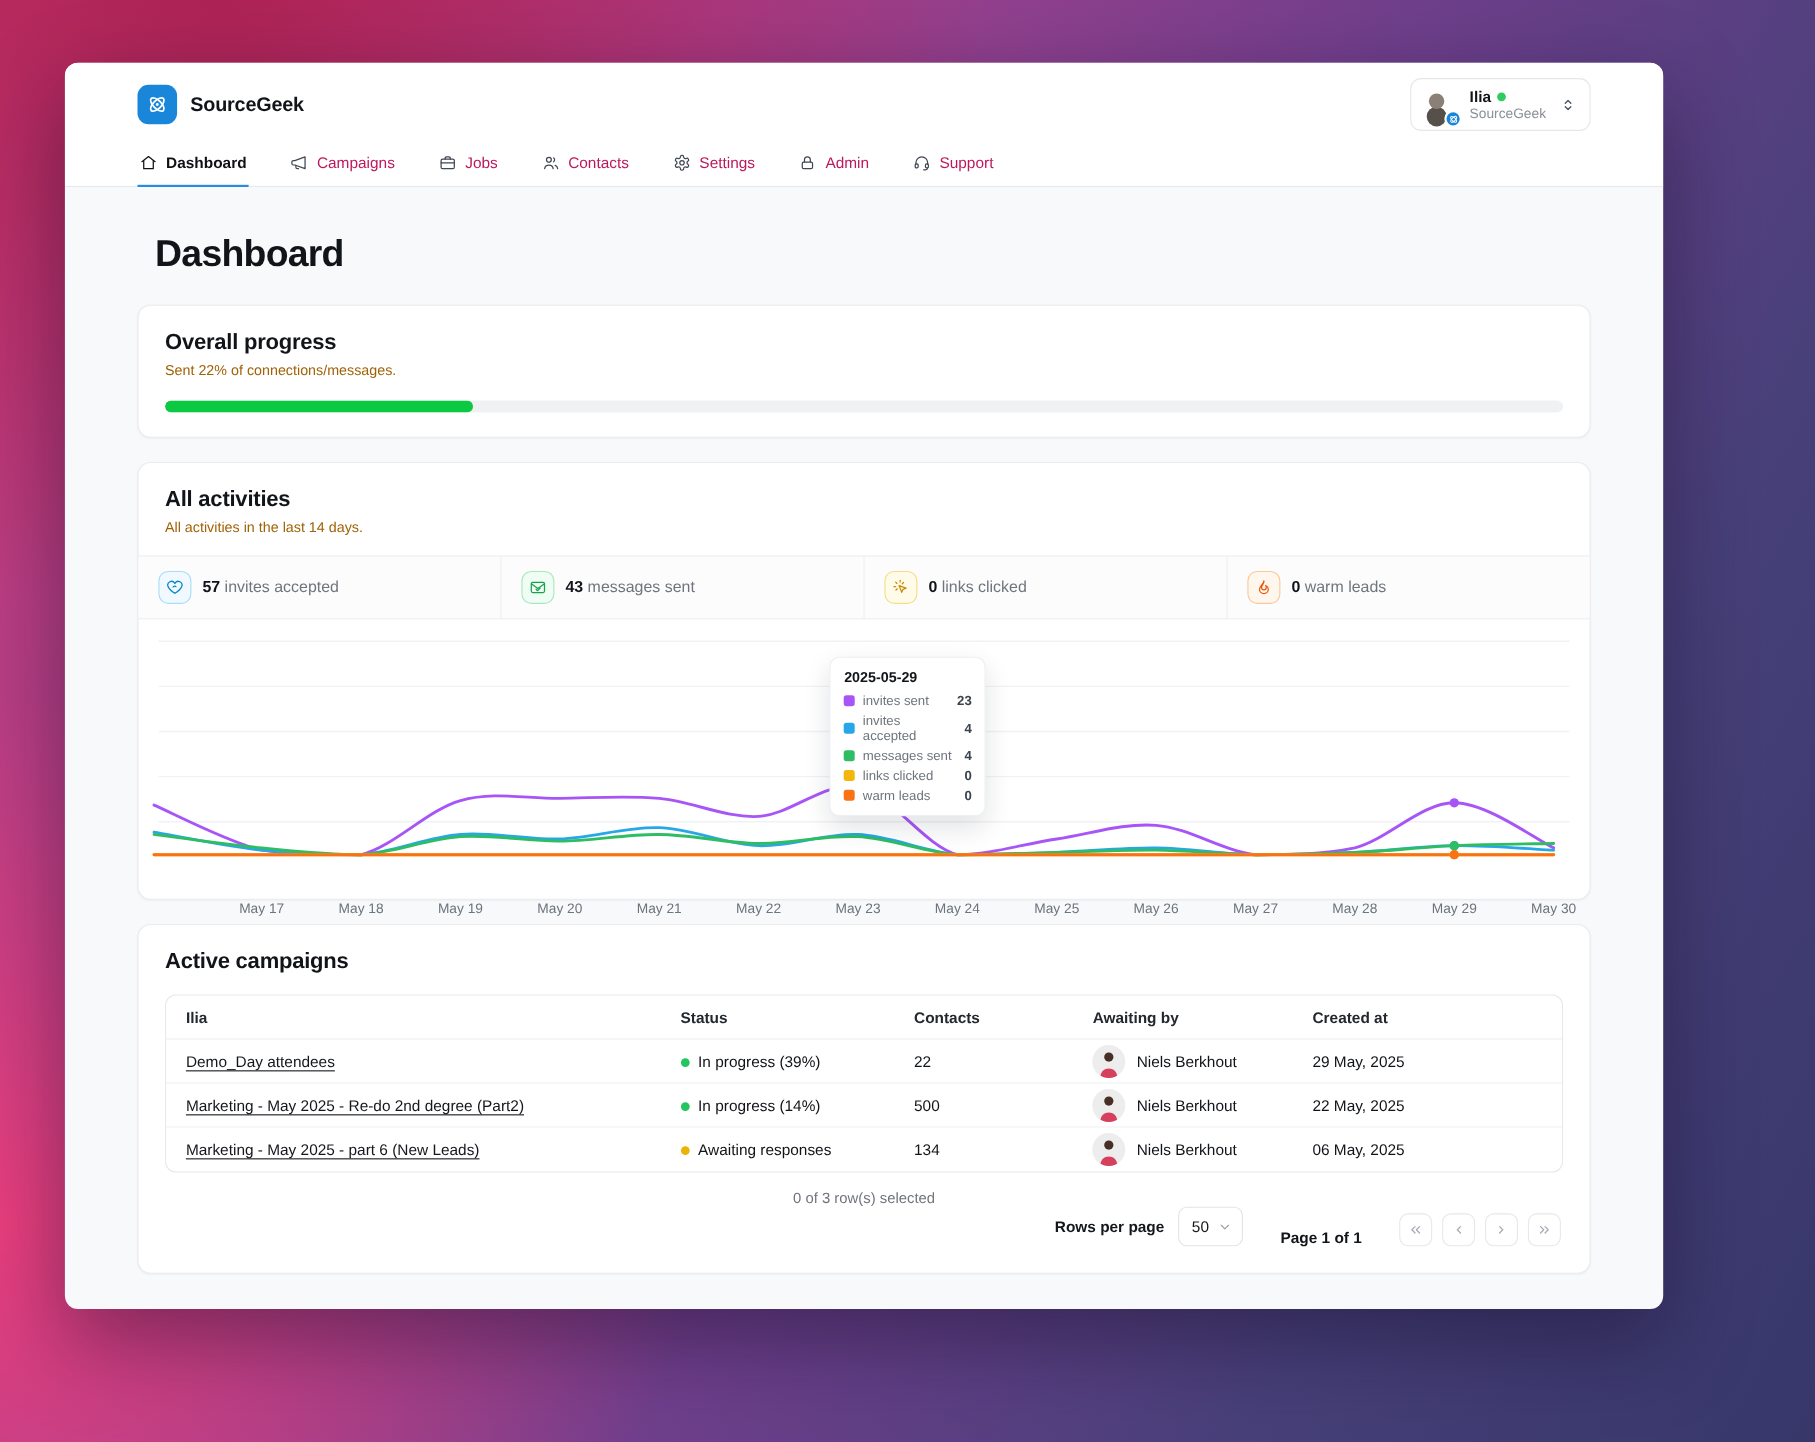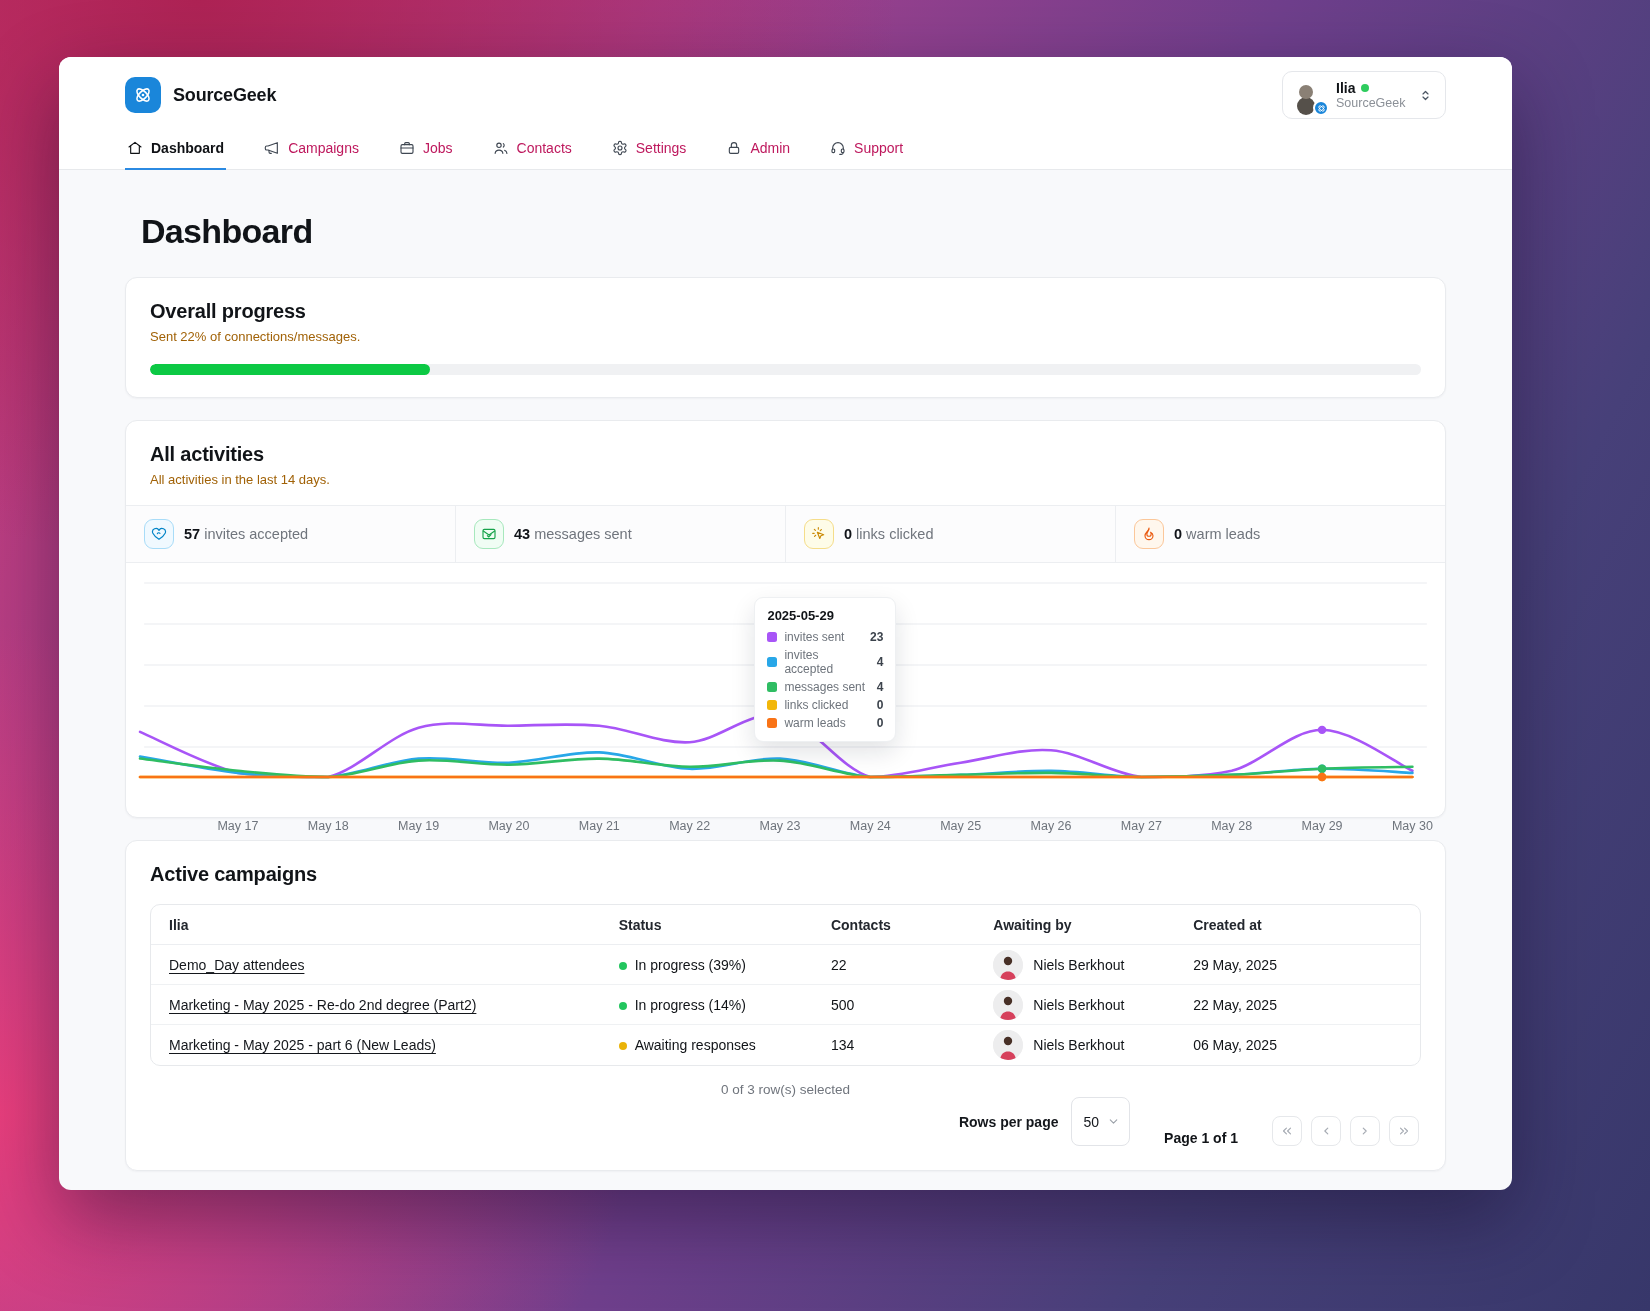--- a/index.html
+++ b/index.html
@@ -73,21 +73,21 @@
   .tbody-row:last-child{ border-bottom:none; }
   .cname a{ color:#14171c; text-decoration:underline; text-underline-offset:3px; cursor:pointer; }
   .status-dot{ display:inline-block; width:8px; height:8px; border-radius:50%; margin-right:8px; }
   .creator{ display:flex; align-items:center; gap:10px; }
   .creator-avatar{ width:30px; height:30px; border-radius:50%; background:#ededee; overflow:hidden; position:relative; flex:none;}
   
   .table-footer{ display:flex; align-items:center; margin-top:16px; padding:0 2px 2px 2px;flex-direction:column; }
   .selected-note{ font-size:13.5px; color:#70757d; }
   .footer-right{ margin-left:auto; display:flex; align-items:flex-end; gap:34px; }
   .rpp{ display:flex; align-items:center; gap:12px; font-size:14px; font-weight:600; color:#14171c; }
-  .select-box{ display:flex; align-items:center; gap:8px; border:1px solid #e2e4e8; background:#fff; border-radius:8px; height:49px; padding:0 9px 0 12px; font-size:14px; font-weight:400; cursor:pointer; }
+  .select-box{ display:flex; align-items:center; gap:8px; border:1px solid #e2e4e8; background:#fff; border-radius:8px; height:36px; padding:0 9px 0 12px; font-size:14px; font-weight:400; cursor:pointer; }
   .page-info{ font-size:14px; font-weight:600; }
   .pager{ display:flex; gap:9px; }
   .pg-btn{ width:30px; height:30px; border:1px solid #e6e8eb; border-radius:8px; background:#fff; display:flex; align-items:center; justify-content:center; cursor:pointer; }
   .pg-btn svg{ stroke:#a6abb3; }
 </style>
 </head>
 <body>
 
 <div class="window">
 

